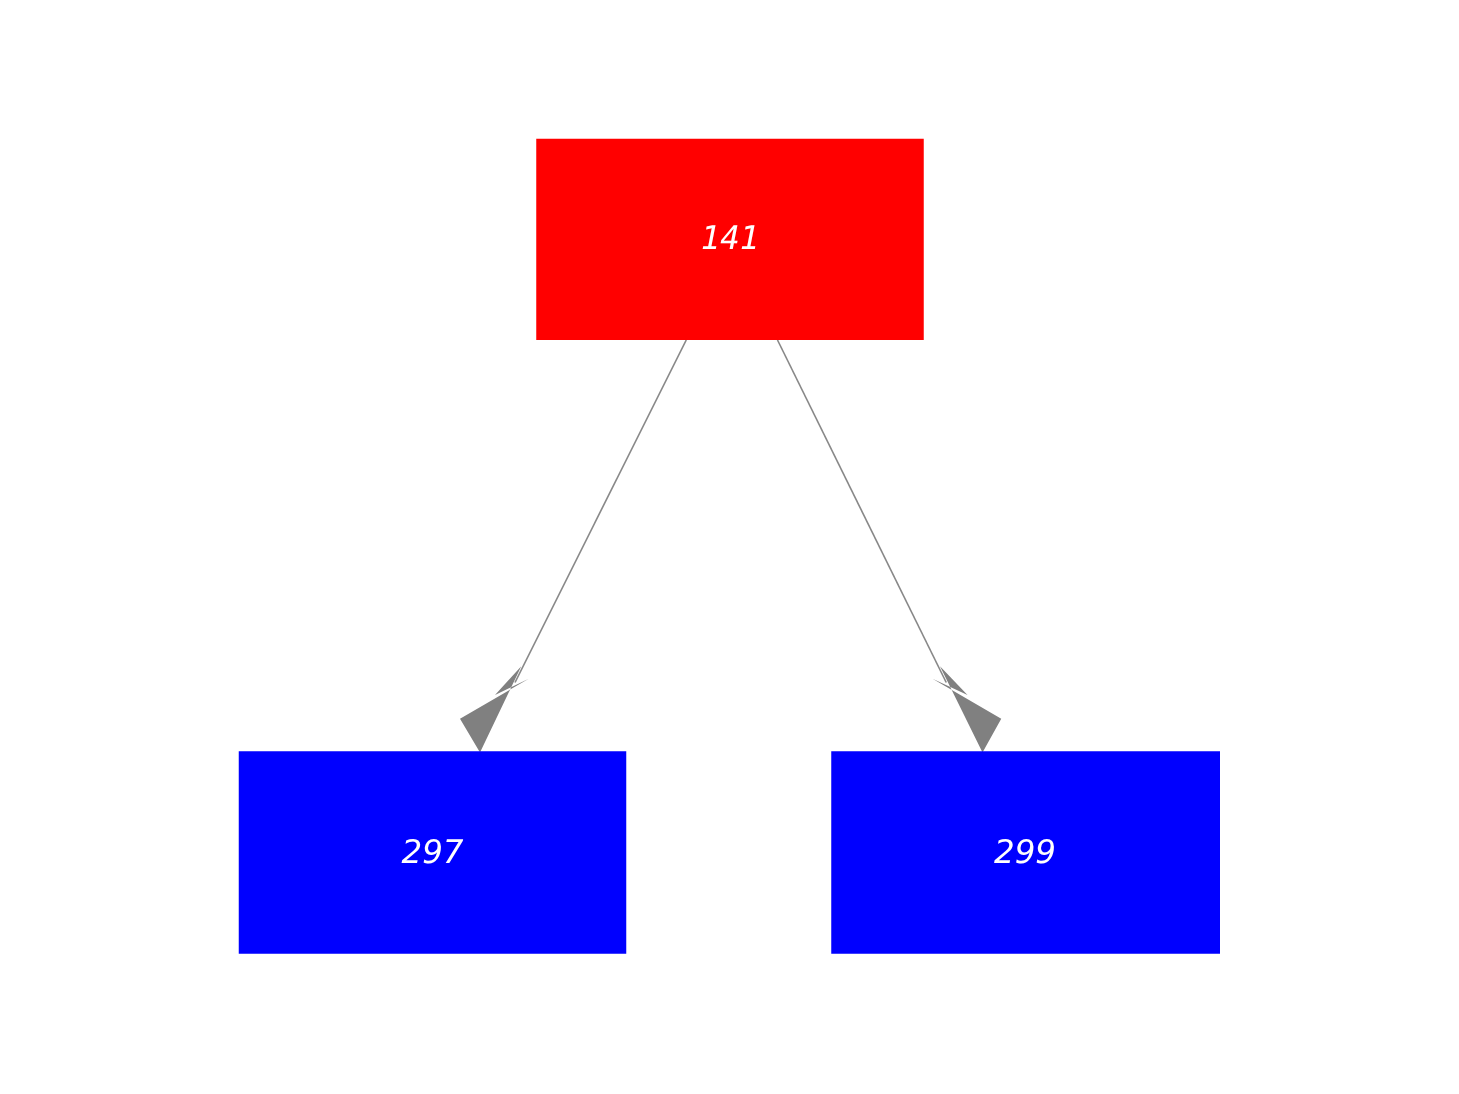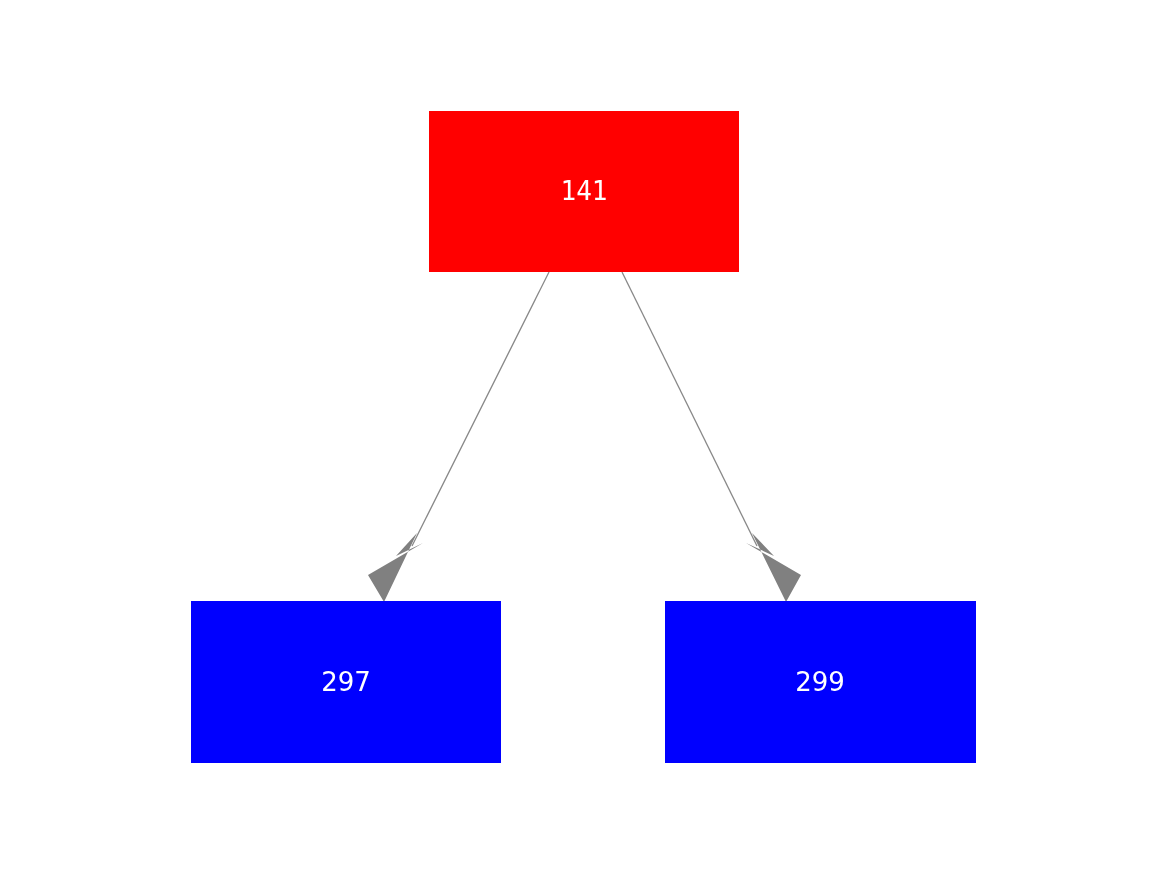--- a/index.html
+++ b/index.html
@@ -6,20 +6,21 @@
     margin: 0;
     padding: 0;
     background: #ffffff;
   }
   #canvas {
     position: relative;
     width: 1167px;
     height: 875px;
     background: #ffffff;
     overflow: hidden;
+    font-style: italic;
   }
   .graph-svg {
     position: absolute;
     left: 0;
     top: 0;
     width: 1167px;
     height: 875px;
   }
   .node-label {
     fill: #ffffff;

